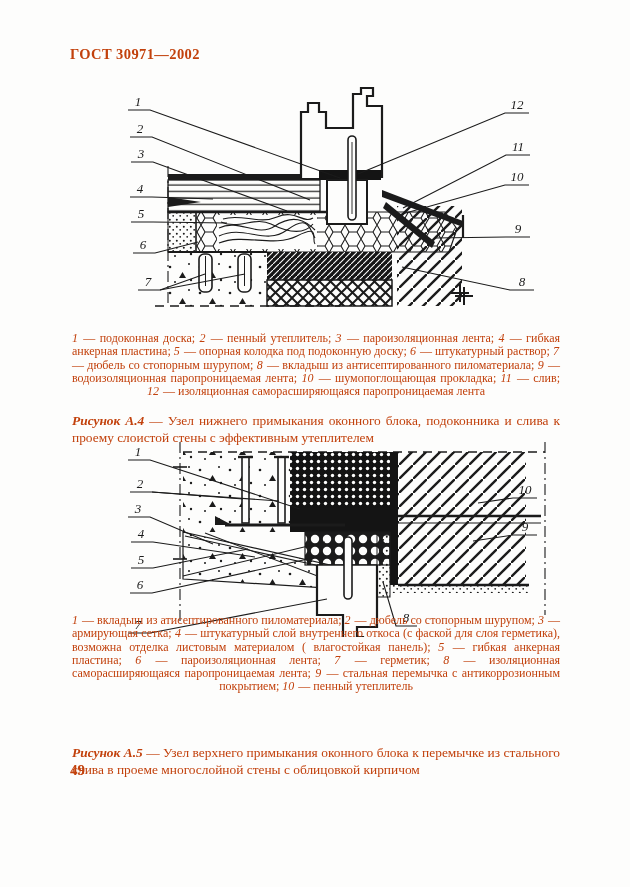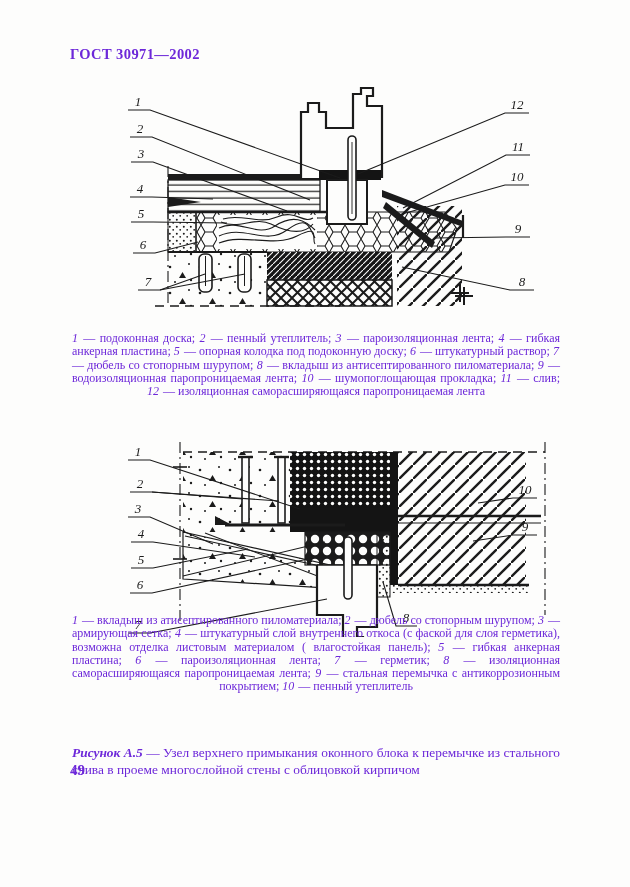--- a/index.html
+++ b/index.html
@@ -1,18 +1,18 @@
 <!DOCTYPE html>
 <html><head>
 <meta charset="utf-8">
 <style>
   html,body{margin:0;padding:0;background:#e8e8e8;}
   .page{
     position:relative;width:630px;height:887px;background:#fdfdfc;
-    font-family:"Liberation Serif","DejaVu Serif",serif;color:#6d28d9;
+    font-family:"Liberation Serif","DejaVu Serif",serif;color:#c2410c;
     overflow:hidden;
   }
   .doc-header{
     position:absolute;left:70px;top:46px;
     font-size:14.5px;font-weight:bold;letter-spacing:.4px;
   }
   .fig-svg{position:absolute;}
   .fig-a4{left:105px;top:78px;width:460px;height:230px;}
   .fig-a5{left:105px;top:437px;width:460px;height:200px;}
   .legend{
@@ -208,20 +208,24 @@
         </g>
       <g>
           <text class="co" x="417" y="208">8</text>
           <polyline class="ld" points="429,212 405,212 297,189"></polyline>
         </g>
     </g>
   </svg>
 
   <p class="legend legend-a4"><i class="lnum">1</i> — подоконная доска; <i class="lnum">2</i> — пенный утеплитель; <i class="lnum">3</i> — пароизоляционная лента; <i class="lnum">4</i> — гибкая анкерная пластина; <i class="lnum">5</i> — опорная колодка под подоконную доску; <i class="lnum">6</i> — штукатурный раствор; <i class="lnum">7</i> — дюбель со стопорным шурупом; <i class="lnum">8</i> — вкладыш из антисептированного пиломатериала; <i class="lnum">9</i> — водоизоляционная паропроницаемая лента; <i class="lnum">10</i> — шумопоглощающая прокладка; <i class="lnum">11</i> — слив; <i class="lnum">12</i> — изоляционная саморасширяющаяся паропроницаемая лента</p>
 
+  <p class="caption caption-a4">
+    <span class="cap-label">Рисунок А.4</span>
+    <span>— Узел нижнего примыкания оконного блока, подоконника и слива к проему слоистой стены с эффективным утеплителем</span>
+  </p>
 
   <svg class="fig-svg fig-a5" viewBox="0 0 460 200">
 
     <line class="dashdot" x1="75" y1="5" x2="75" y2="185"></line>
     <line class="dashdot" x1="440" y1="5" x2="440" y2="178"></line>
     <line class="dash" x1="78" y1="15" x2="440" y2="15"></line>
     <line x1="68" y1="30" x2="82" y2="30" class="k" stroke-width="1.6"></line>
     <line x1="68" y1="122" x2="82" y2="122" class="k" stroke-width="1.6"></line>
 
     <rect x="78" y="15" width="107" height="80" fill="url(#p-speckle)"></rect>

